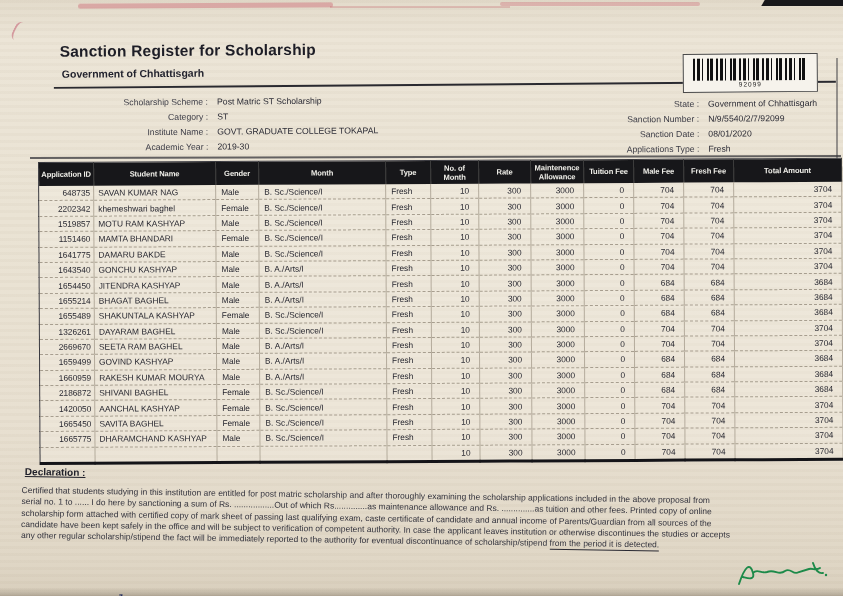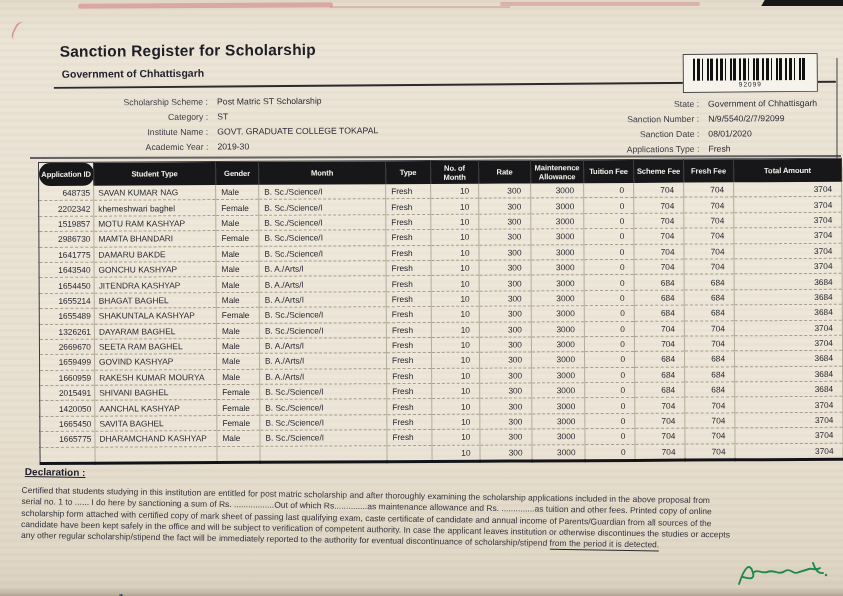--- a/index.html
+++ b/index.html
@@ -37,21 +37,21 @@
   .mrow{display:flex;height:14.8px;align-items:center;}
   .meta-left .mlabel{width:150px;text-align:right;color:#3c3c46;}
   .meta-right .mlabel{width:146px;text-align:right;color:#3c3c46;}
   .mvalue{margin-left:9px;color:#2a2a34;}
 
   .table-sec{position:absolute;left:38px;top:162px;transform:rotate(-.3deg);transform-origin:0 0;}
   table{border-collapse:collapse;table-layout:fixed;width:803px;font-size:8.3px;color:#26262f;
         border:1.5px solid #3a3a40;border-bottom:3px solid #141418;background:rgba(250,247,240,.25);}
   thead th{background:#17171a;color:#efeee8;font-weight:bold;font-size:7.6px;line-height:9px;height:23px;
            border-right:1px solid #3c3c3c;text-align:center;padding:0 1px;letter-spacing:-.1px;}
-  thead th.nowrap{white-space:nowrap;border-radius:11px;}
+  thead th.nowrap{white-space:nowrap;}
   tbody td{height:14.4px;border-bottom:1px dashed #a79e8f;border-right:1px solid #b4ab9c;
            padding:0 3px;white-space:nowrap;overflow:hidden;}
   td.num{text-align:right;padding-right:9px;}
   td:first-child{padding-right:3px;}
   td.name{text-align:left;padding-left:4px;font-size:8.4px;}
   td.mid{text-align:left;padding-left:5px;}
 
   .decl-sec{position:absolute;left:22px;top:466px;width:818px;transform:rotate(.85deg);transform-origin:0 0;}
   .decl-heading{font-size:10px;font-weight:bold;text-decoration:underline;color:#20202a;margin:0 0 8px 3px;}
   .decl-line{font-size:8.5px;line-height:11.3px;white-space:nowrap;color:#33333d;}
@@ -137,29 +137,29 @@
         <col style="width: 52px;">
         <col style="width: 53px;">
         <col style="width: 50px;">
         <col style="width: 50px;">
         <col style="width: 50px;">
         <col style="width: 108px;">
       </colgroup>
     <thead>
         <tr id="thead-row">
           <th class="nowrap">Application ID</th>
-          <th>Student Type</th>
+          <th>Student Name</th>
           <th>Gender</th>
           <th>Month</th>
           <th>Type</th>
           <th>No. of Month</th>
           <th>Rate</th>
           <th>Maintenence Allowance</th>
           <th>Tuition Fee</th>
-          <th>Scheme Fee</th>
+          <th>Male Fee</th>
           <th>Fresh Fee</th>
           <th>Total Amount</th>
         </tr>
       </thead>
     <tbody id="table-body">
         <tr>
           <td class="num">648735</td>
           <td class="name">SAVAN KUMAR NAG</td>
           <td class="mid">Male</td>
           <td class="mid">B. Sc./Science/I</td>
@@ -194,21 +194,21 @@
           <td class="mid">Fresh</td>
           <td class="num">10</td>
           <td class="num">300</td>
           <td class="num">3000</td>
           <td class="num">0</td>
           <td class="num">704</td>
           <td class="num">704</td>
           <td class="num">3704</td>
         </tr>
         <tr>
-          <td class="num">2986730</td>
+          <td class="num">1151460</td>
           <td class="name">MAMTA BHANDARI</td>
           <td class="mid">Female</td>
           <td class="mid">B. Sc./Science/I</td>
           <td class="mid">Fresh</td>
           <td class="num">10</td>
           <td class="num">300</td>
           <td class="num">3000</td>
           <td class="num">0</td>
           <td class="num">704</td>
           <td class="num">704</td>
@@ -334,21 +334,21 @@
           <td class="mid">Fresh</td>
           <td class="num">10</td>
           <td class="num">300</td>
           <td class="num">3000</td>
           <td class="num">0</td>
           <td class="num">684</td>
           <td class="num">684</td>
           <td class="num">3684</td>
         </tr>
         <tr>
-          <td class="num">2015491</td>
+          <td class="num">2186872</td>
           <td class="name">SHIVANI BAGHEL</td>
           <td class="mid">Female</td>
           <td class="mid">B. Sc./Science/I</td>
           <td class="mid">Fresh</td>
           <td class="num">10</td>
           <td class="num">300</td>
           <td class="num">3000</td>
           <td class="num">0</td>
           <td class="num">684</td>
           <td class="num">684</td>

